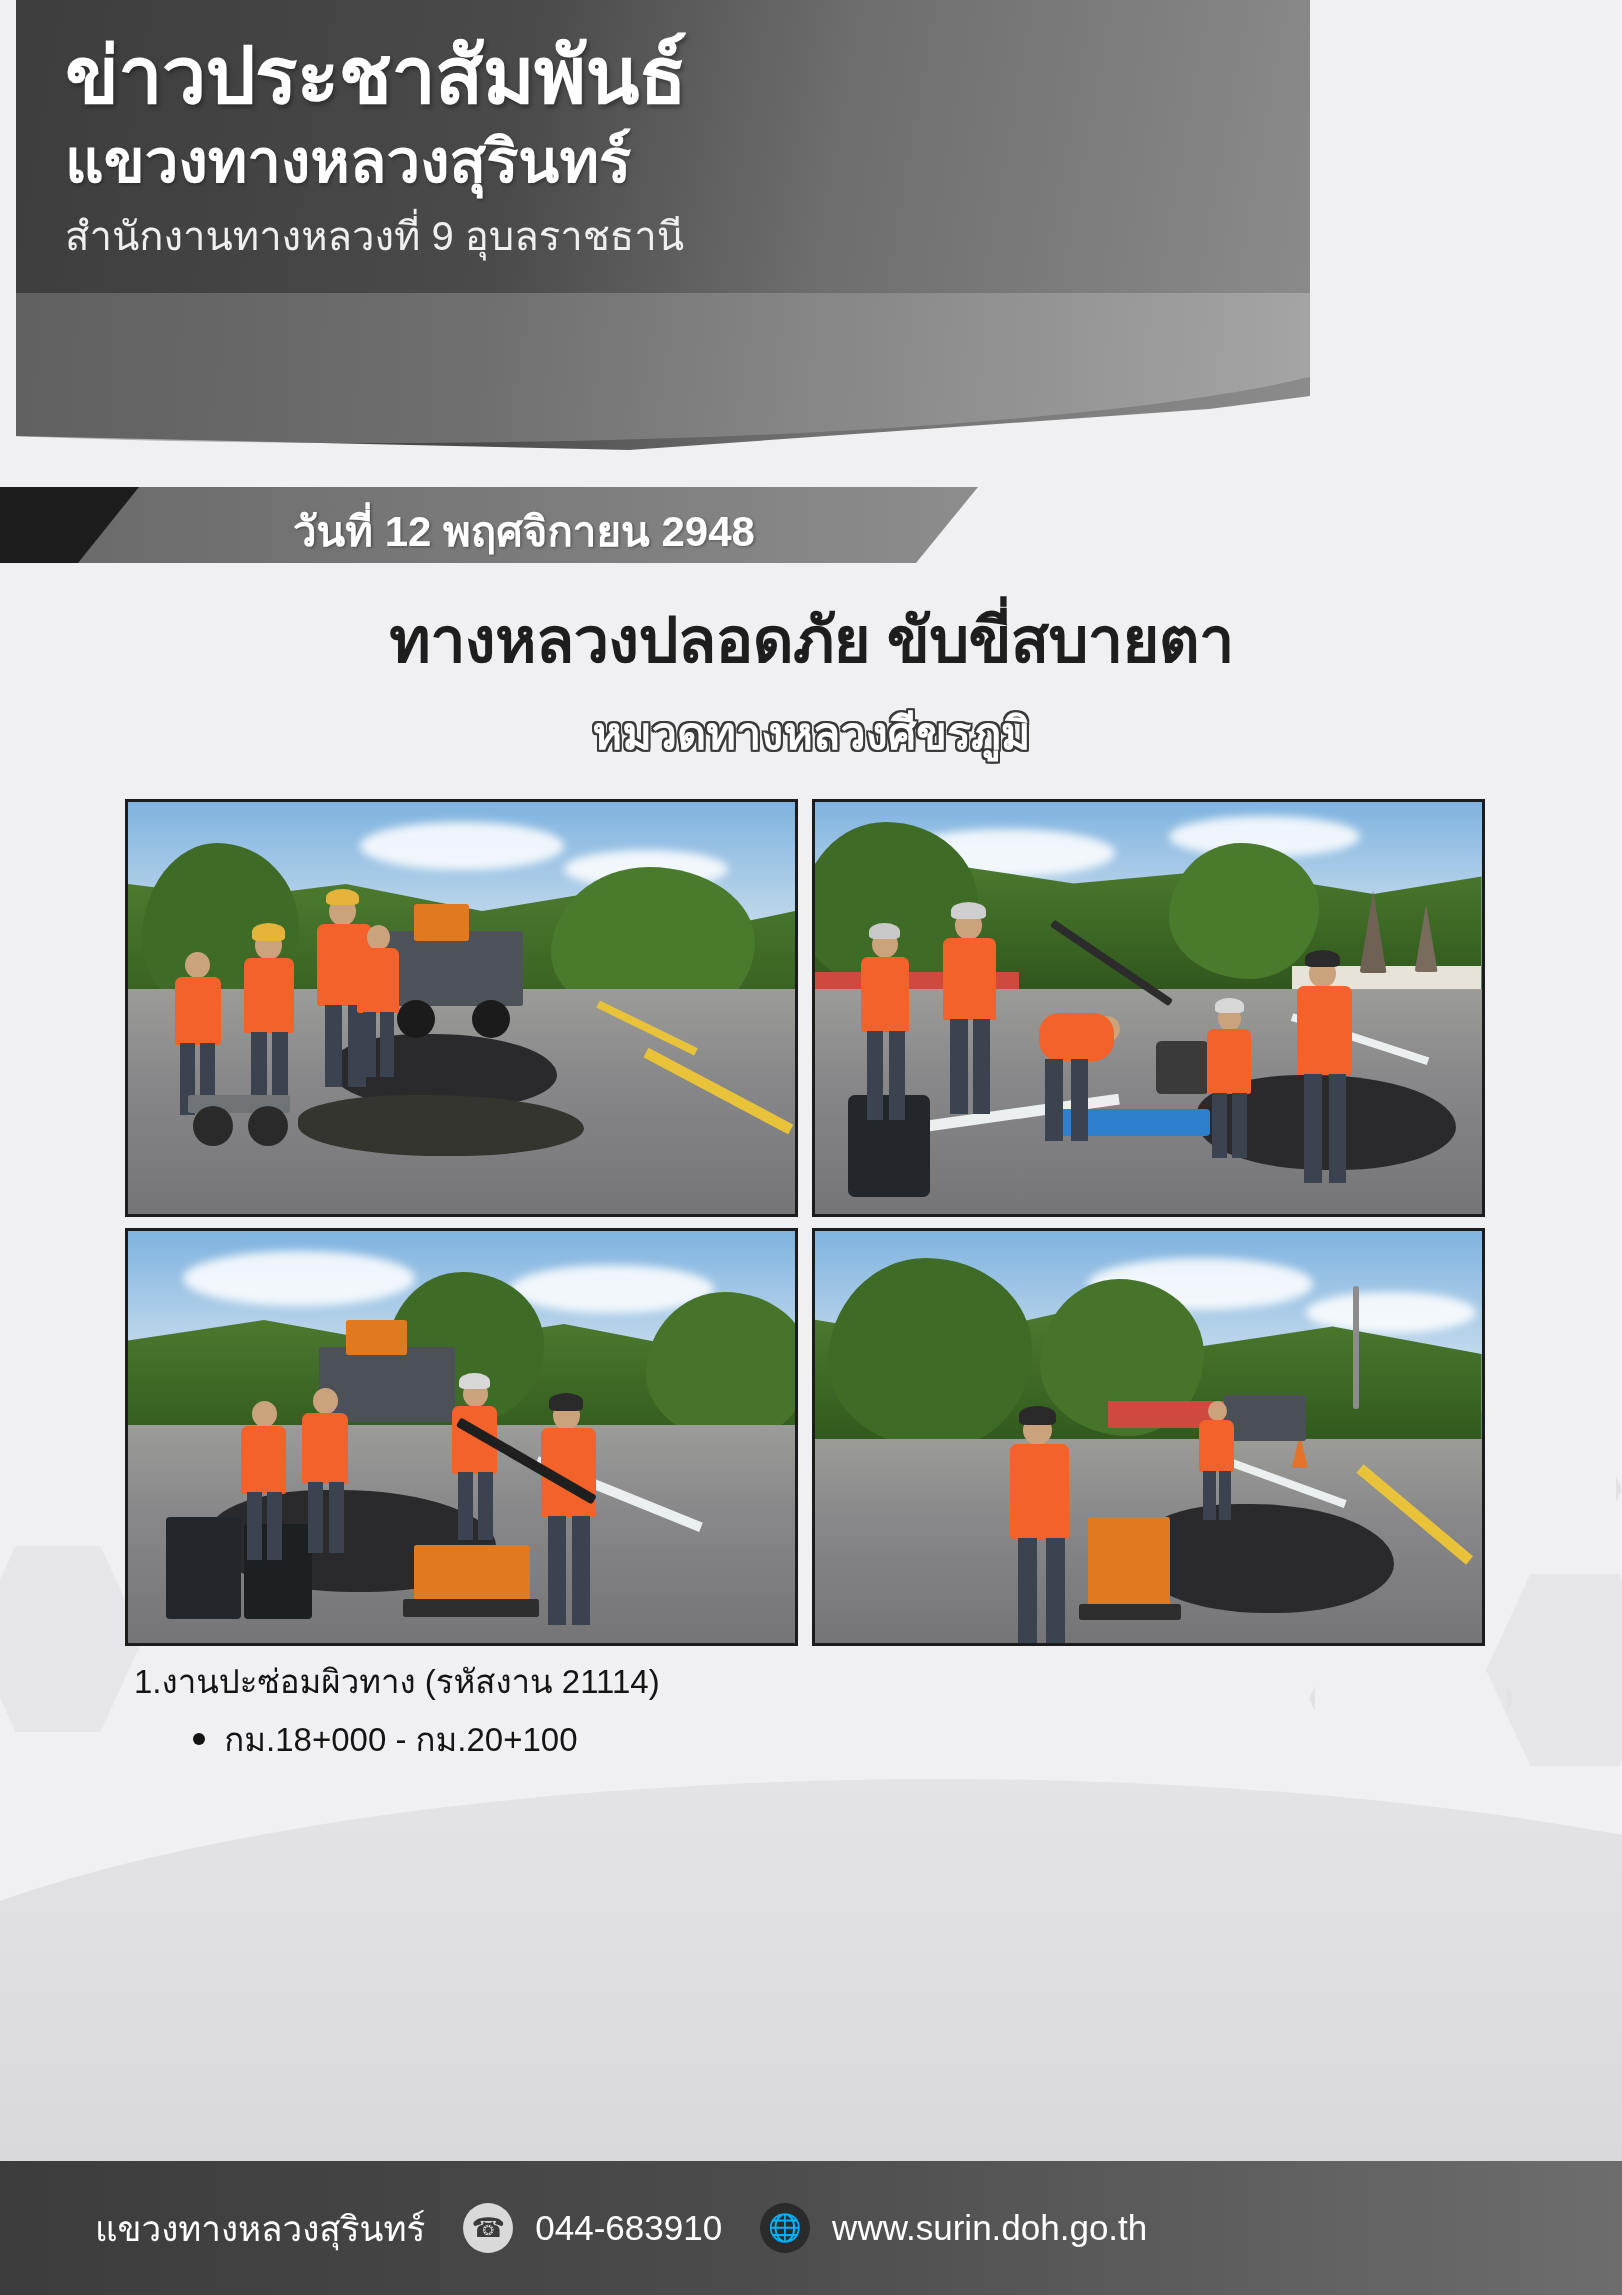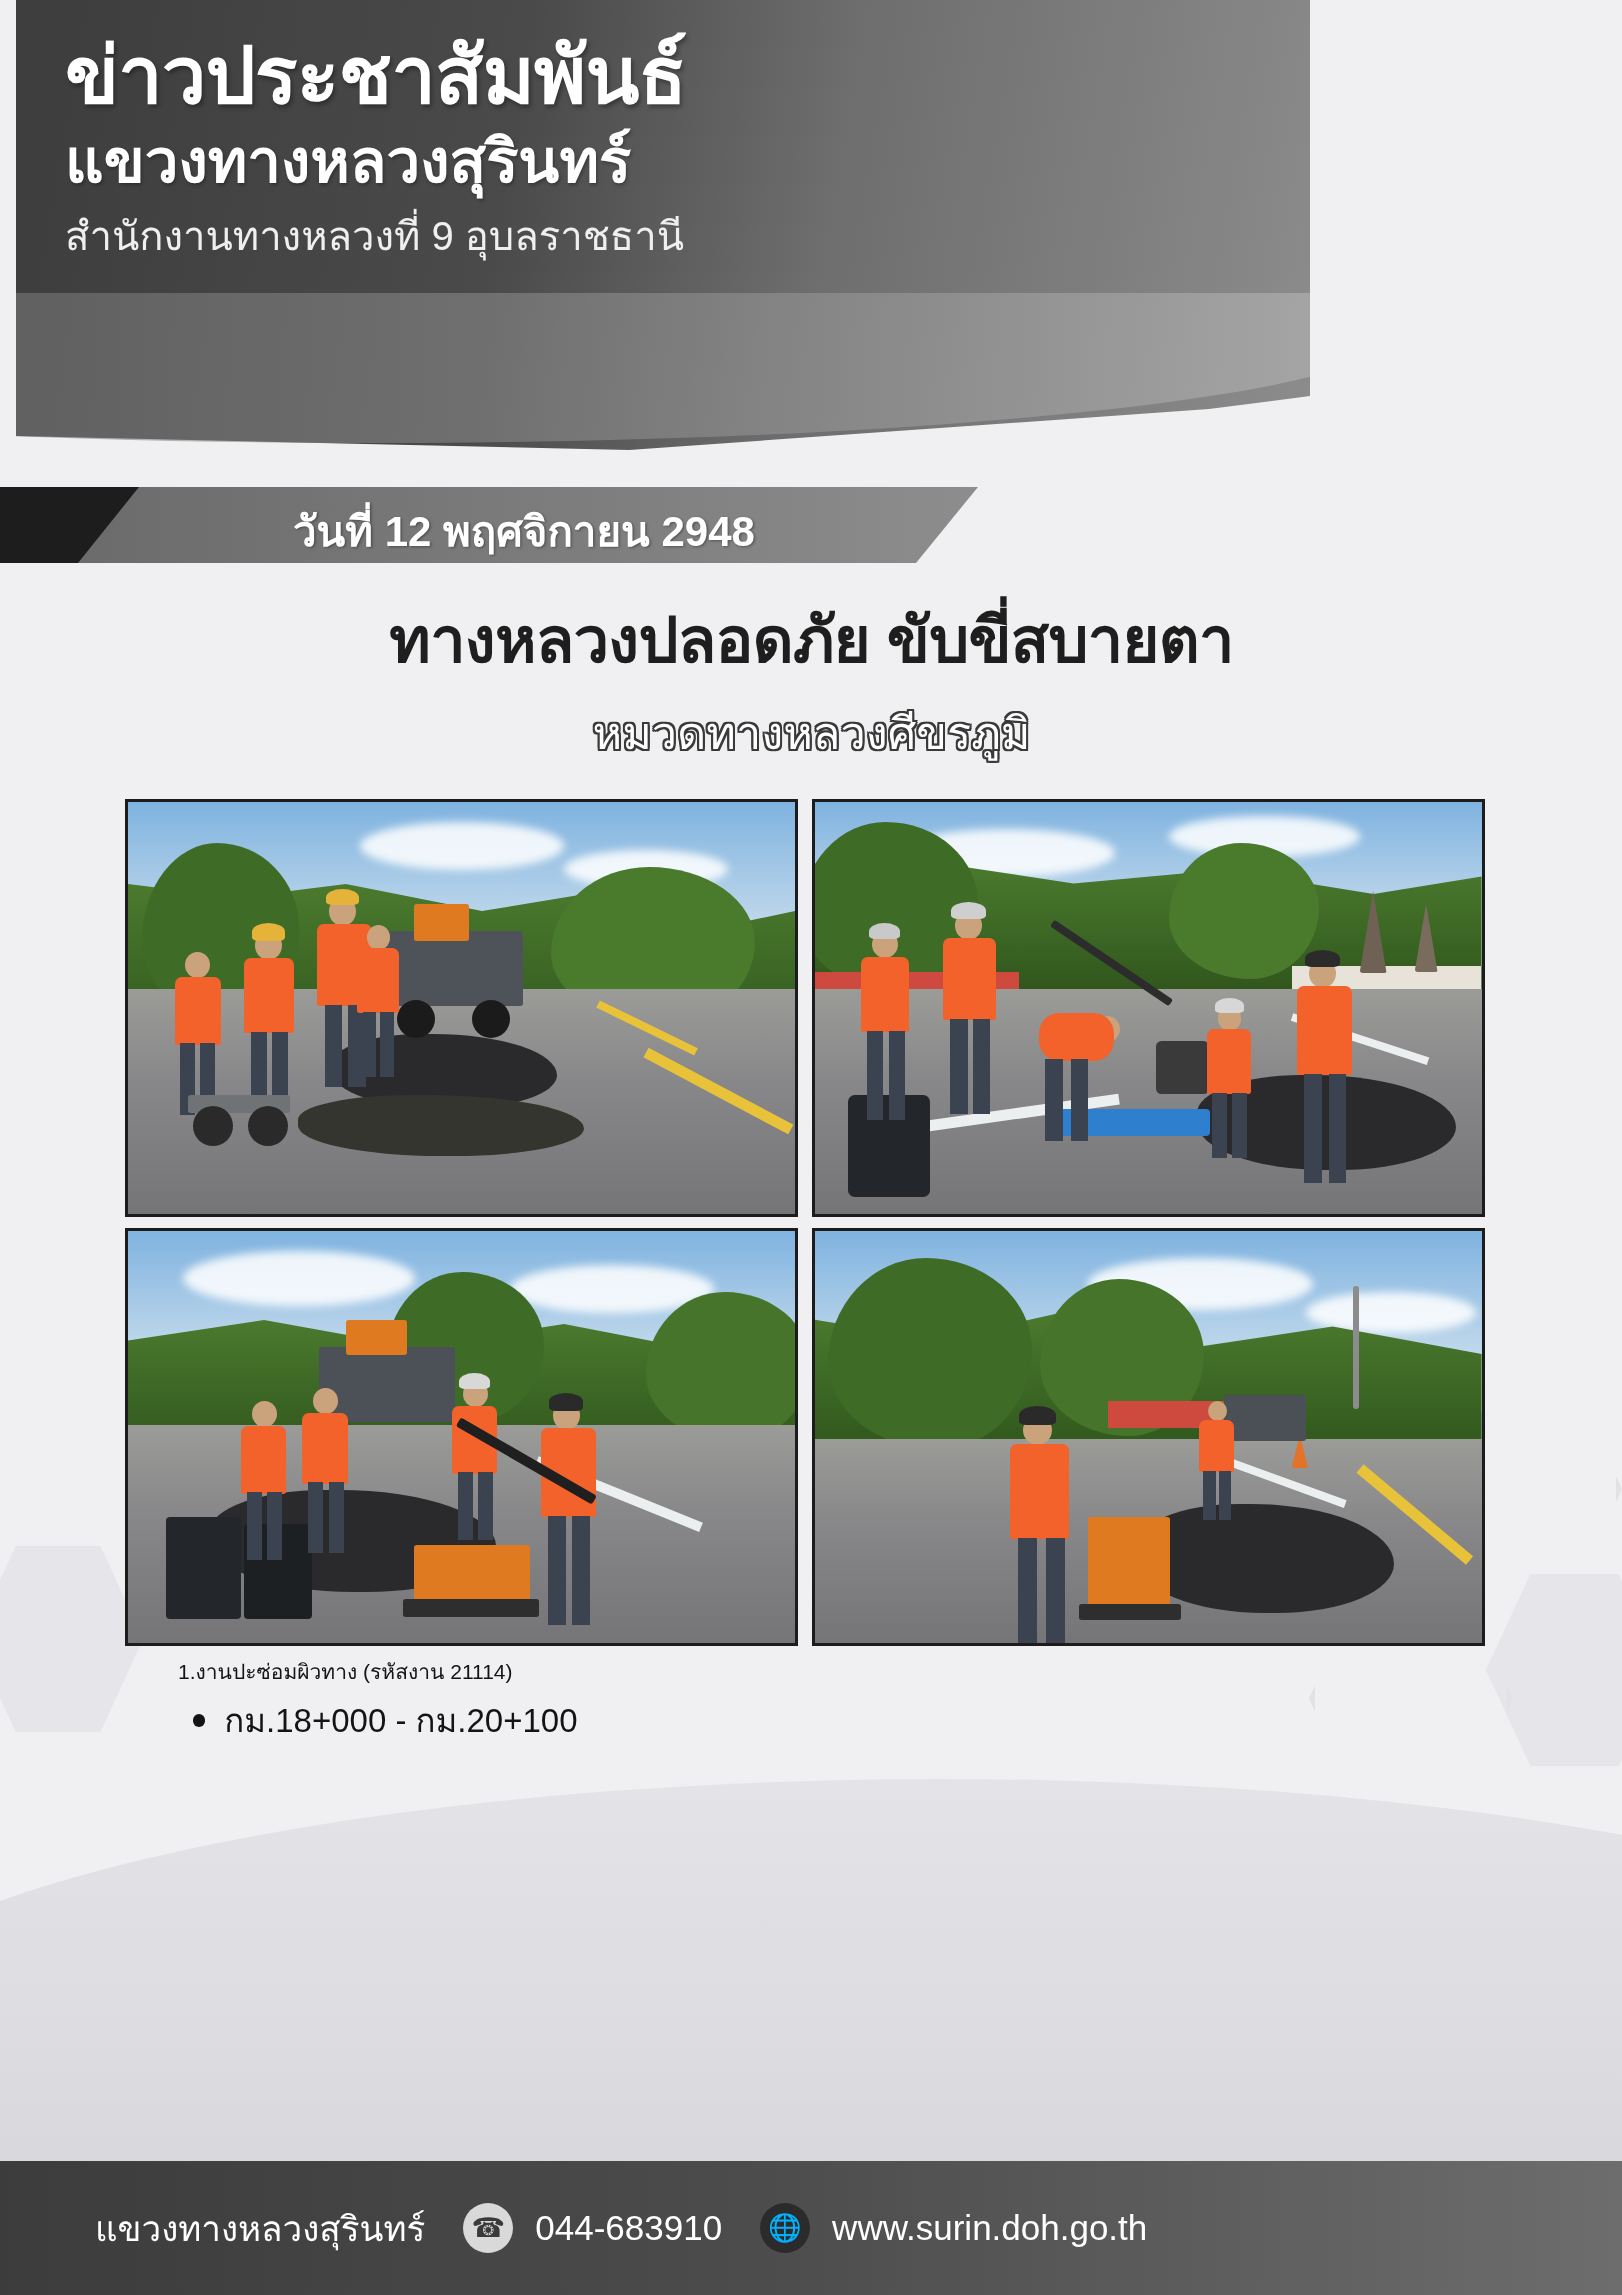--- a/index.html
+++ b/index.html
@@ -220,21 +220,21 @@
     z-index: 4;
     letter-spacing: -0.7px;
   }
   .title-sub {
     position: absolute;
     top: 697px;
     left: 0;
     width: 1623px;
     text-align: center;
     font-size: 45px;
-    font-weight: normal;
+    font-weight: bold;
     color: #ffffff;
     z-index: 4;
     text-shadow:
        2px 0 0 #3a3a3a, -2px 0 0 #3a3a3a, 0 2px 0 #3a3a3a, 0 -2px 0 #3a3a3a,
        2px 2px 0 #3a3a3a, -2px -2px 0 #3a3a3a, 2px -2px 0 #3a3a3a, -2px 2px 0 #3a3a3a;
   }
 
   
   .photo-grid {
     position: absolute;
@@ -334,23 +334,22 @@
   
   .body-text {
     position: absolute;
     left: 134px;
     top: 1656px;
     width: 1295px;
     z-index: 5;
     color: #141414;
   }
   .bt-line1 {
-    font-size: 21px;
+    font-size: 33px;
     line-height: 1.55;
-    margin-left: 44px;
   }
   .bt-bullet {
     display: flex;
     align-items: flex-start;
     margin-left: 59px;
     margin-top: 6.8px;
   }
   .bt-dot {
     width: 12.3px; height: 12.3px;
     border-radius: 50%;

